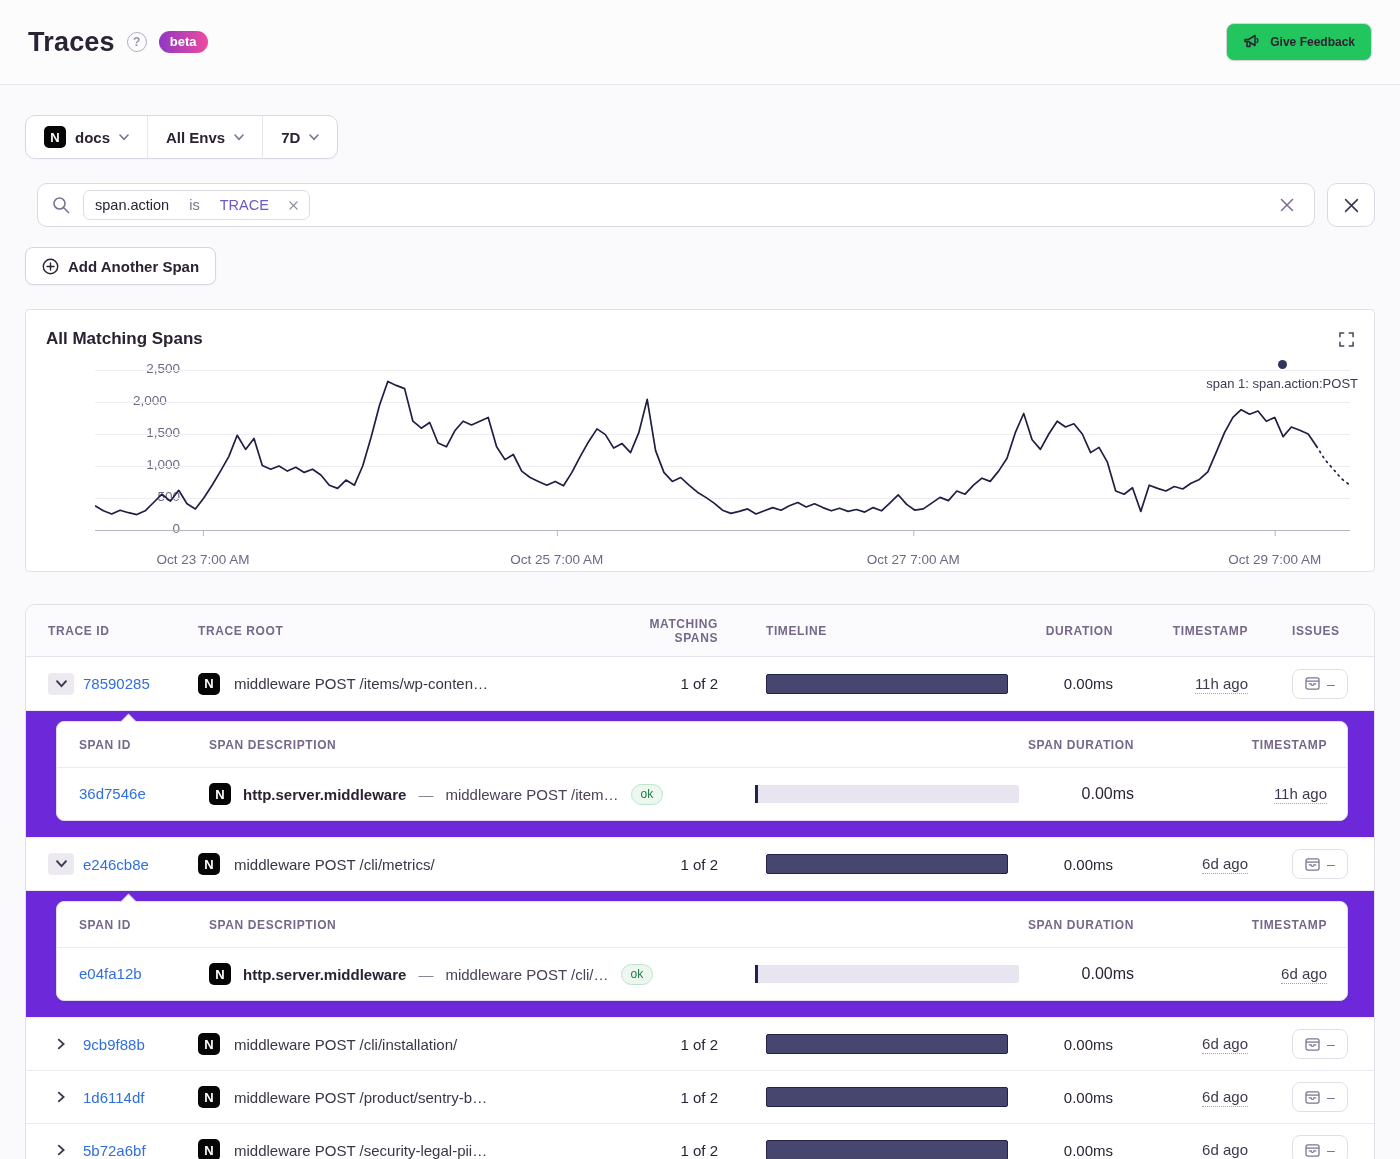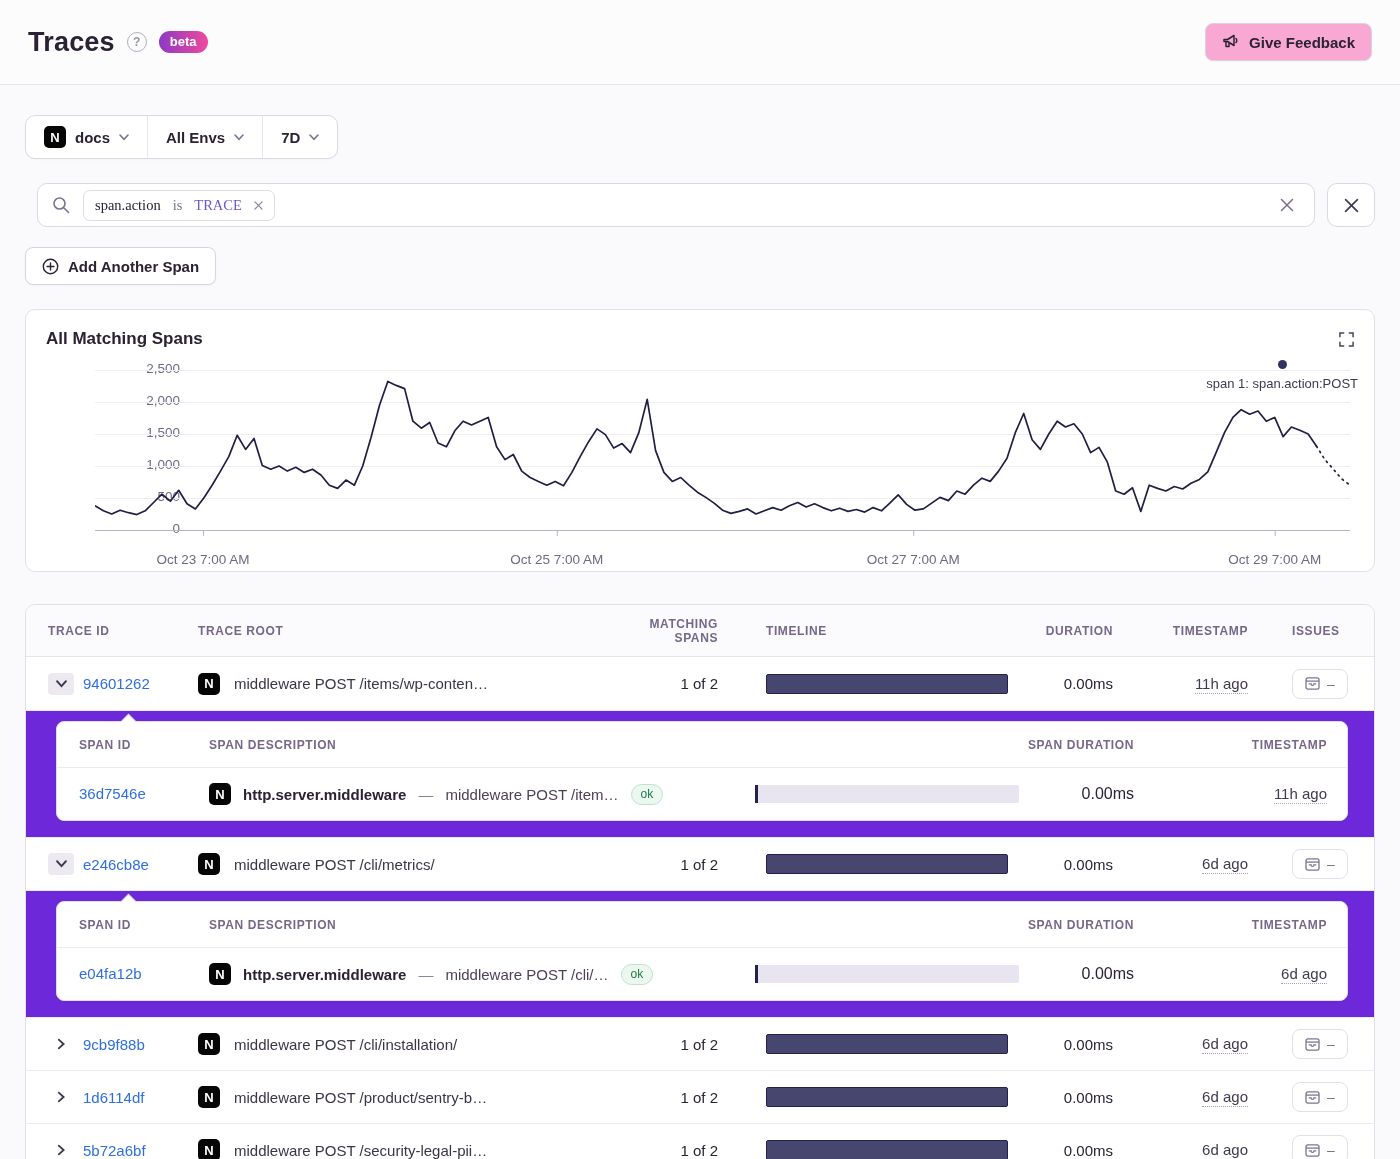--- a/index.html
+++ b/index.html
@@ -14,55 +14,55 @@
     display:flex; align-items:center; padding:0 28px; }
   .page-title { font-size:27px; font-weight:bold; letter-spacing:.2px; }
   .help-icon { width:20px; height:20px; border-radius:50%; border:1.5px solid #b4adc0;
     color:#9a92a8; font-size:12px; font-weight:bold; display:flex; align-items:center;
     justify-content:center; margin-left:12px; }
   .beta-badge { margin-left:12px; color:#fff; font-size:13px; font-weight:bold;
     padding:3px 11px 4px; border-radius:20px;
     background:linear-gradient(90deg,#8f38c4,#ee4a9e); }
   .spacer { flex:1; }
   .feedback-btn { display:flex; align-items:center; gap:9px; height:38px; padding:0 16px;
-    background:#f9a8d4; border:1px solid #d8d4de; border-radius:8px; font-size:15px;
+    background:#22c55e; border:1px solid #d8d4de; border-radius:8px; font-size:12px;
     font-weight:bold; color:#2b2233; cursor:pointer; box-shadow:0 1px 2px rgba(43,34,51,.04); }
   
   .filterbar { display:inline-flex; align-items:center; margin:30px 0 0 25px; height:44px;
     background:#fff; border:1px solid #dcd8e3; border-radius:10px;
     box-shadow:0 1px 2px rgba(43,34,51,.03); }
   .fitem { display:flex; align-items:center; gap:9px; padding:0 18px; font-size:15px;
     font-weight:bold; color:#2b2233; cursor:pointer; height:100%; }
   .fitem + .fitem { border-left:1px solid #e9e5ee; }
   .nicon { width:22px; height:22px; background:#060606; color:#fff; border-radius:5px;
     font-size:13px; font-weight:bold; display:flex; align-items:center; justify-content:center; flex:none; }
   .chev-down { width:10px; height:7px; flex:none; }
   
   .searchrow { display:flex; align-items:center; margin:24px 25px 0; }
   .span-pill { background:#ebe6f9; color:#6a5bc6; font-weight:bold; font-size:15px;
     height:44px; display:flex; align-items:center; padding:0 25px; border-radius:10px; flex:none; }
   .searchbox { flex:1; height:44px; background:#fff; border:1px solid #dcd8e3;
     border-radius:10px; display:flex; align-items:center; padding:0 14px; margin:0 12px; }
-  .filter-chip { display:flex; align-items:center; gap:12px; border:1px solid #dfdbe6;
-    border-radius:7px; padding:6px 11px; margin-left:13px; font-size:14.5px; background:#fff;font-family:Liberation Serif, serif; }
+  .filter-chip { display:flex; align-items:center; gap:20px; border:1px solid #dfdbe6;
+    border-radius:7px; padding:6px 11px; margin-left:13px; font-size:14.5px; background:#fff; }
   .chip-key { color:#2b2233; }
   .chip-op { color:#80708f; }
   .chip-val { color:#6a5bc6; }
   .chip-x, .search-clear { color:#8c8499; cursor:pointer; display:flex; }
   .search-clear { margin-left:auto; padding:6px; }
   .xbtn { width:48px; height:44px; background:#fff; border:1px solid #dcd8e3;
     border-radius:10px; display:flex; align-items:center; justify-content:center;
     cursor:pointer; flex:none; }
   .addspan-btn { display:inline-flex; align-items:center; gap:9px; margin:20px 0 0 25px;
     height:38px; padding:0 16px; background:#fff; border:1px solid #d8d4de; border-radius:8px;
     font-size:15px; font-weight:bold; color:#2b2233; cursor:pointer;
     box-shadow:0 1px 2px rgba(43,34,51,.04); }
   
   .chart-card { position:relative; margin:24px 25px 0; height:263px; background:#fff;
-    border:1px solid #e3dfe8; border-radius:10px; }
+    border:1px solid #e3dfe8; border-radius:4px; }
   .chart-title { position:absolute; top:19px; left:20px; font-size:17px; font-weight:bold; }
   .fullscreen-btn { position:absolute; top:22px; right:20px; background:none; border:none;
     padding:0; cursor:pointer; display:flex; }
   .legend { position:absolute; top:50px; right:16px; display:flex; align-items:center;
     gap:7px; font-size:13px; color:#3f3850;flex-direction:column; }
   .legend-dot { width:9px; height:9px; border-radius:50%; background:#34325e; }
   .plot { position:absolute; left:69px; top:60px; width:1255px; height:172px; }
   .ylabels span { position:absolute; right:1194px; width:60px; text-align:right;
     font-size:13.5px; color:#6f6884; }
   .xlabels span { position:absolute; top:242px; width:140px; text-align:center;
@@ -223,21 +223,21 @@
   </button>
   <div class="legend">
     <span class="legend-dot"></span>
     <span>span 1: span.action:POST</span>
   </div>
   <div class="ylabels" id="ylabels">
       <span style="top: 211px;">0</span>
       <span style="top: 179px;">500</span>
       <span style="top: 147px;">1,000</span>
       <span style="top: 115px;">1,500</span>
-      <span style="top: 83px;">2,000</span>
+      <span style="top: 83px; text-align: center;">2,000</span>
       <span style="top: 51px;">2,500</span>
     </div>
   <div class="plot">
     <svg id="chart-svg" width="1255" height="172">
         <line x1="0" x2="1255" y1="160.5" y2="160.5" stroke="#b9b3c2"></line>
         <line x1="0" x2="1255" y1="128.5" y2="128.5" stroke="#efecf3"></line>
         <line x1="0" x2="1255" y1="96.5" y2="96.5" stroke="#efecf3"></line>
         <line x1="0" x2="1255" y1="64.5" y2="64.5" stroke="#efecf3"></line>
         <line x1="0" x2="1255" y1="32.5" y2="32.5" stroke="#efecf3"></line>
         <line x1="0" x2="1255" y1="0.5" y2="0.5" stroke="#efecf3"></line>
@@ -269,21 +269,21 @@
     <div class="i-cell">ISSUES</div>
   </div>
   <div id="rows">
   <div class="trow">
     <div class="id-cell">
       <button class="chev-btn open">
         <svg width="11" height="8" viewBox="0 0 10 7" fill="none" stroke="#3f3850" stroke-width="1.7" stroke-linecap="round">
               <polyline points="1,1 5,5.4 9,1"></polyline>
             </svg>
       </button>
-      <a class="link">94601262</a>
+      <a class="link">78590285</a>
     </div>
     <div class="root-cell">
       <span class="nicon">N</span>
       <span>middleware POST /items/wp-conten…</span>
     </div>
     <div class="m-cell right">1 of 2</div>
     <div class="t-cell">
           <div class="bar"></div>
         </div>
     <div class="d-cell right">0.00ms</div>

